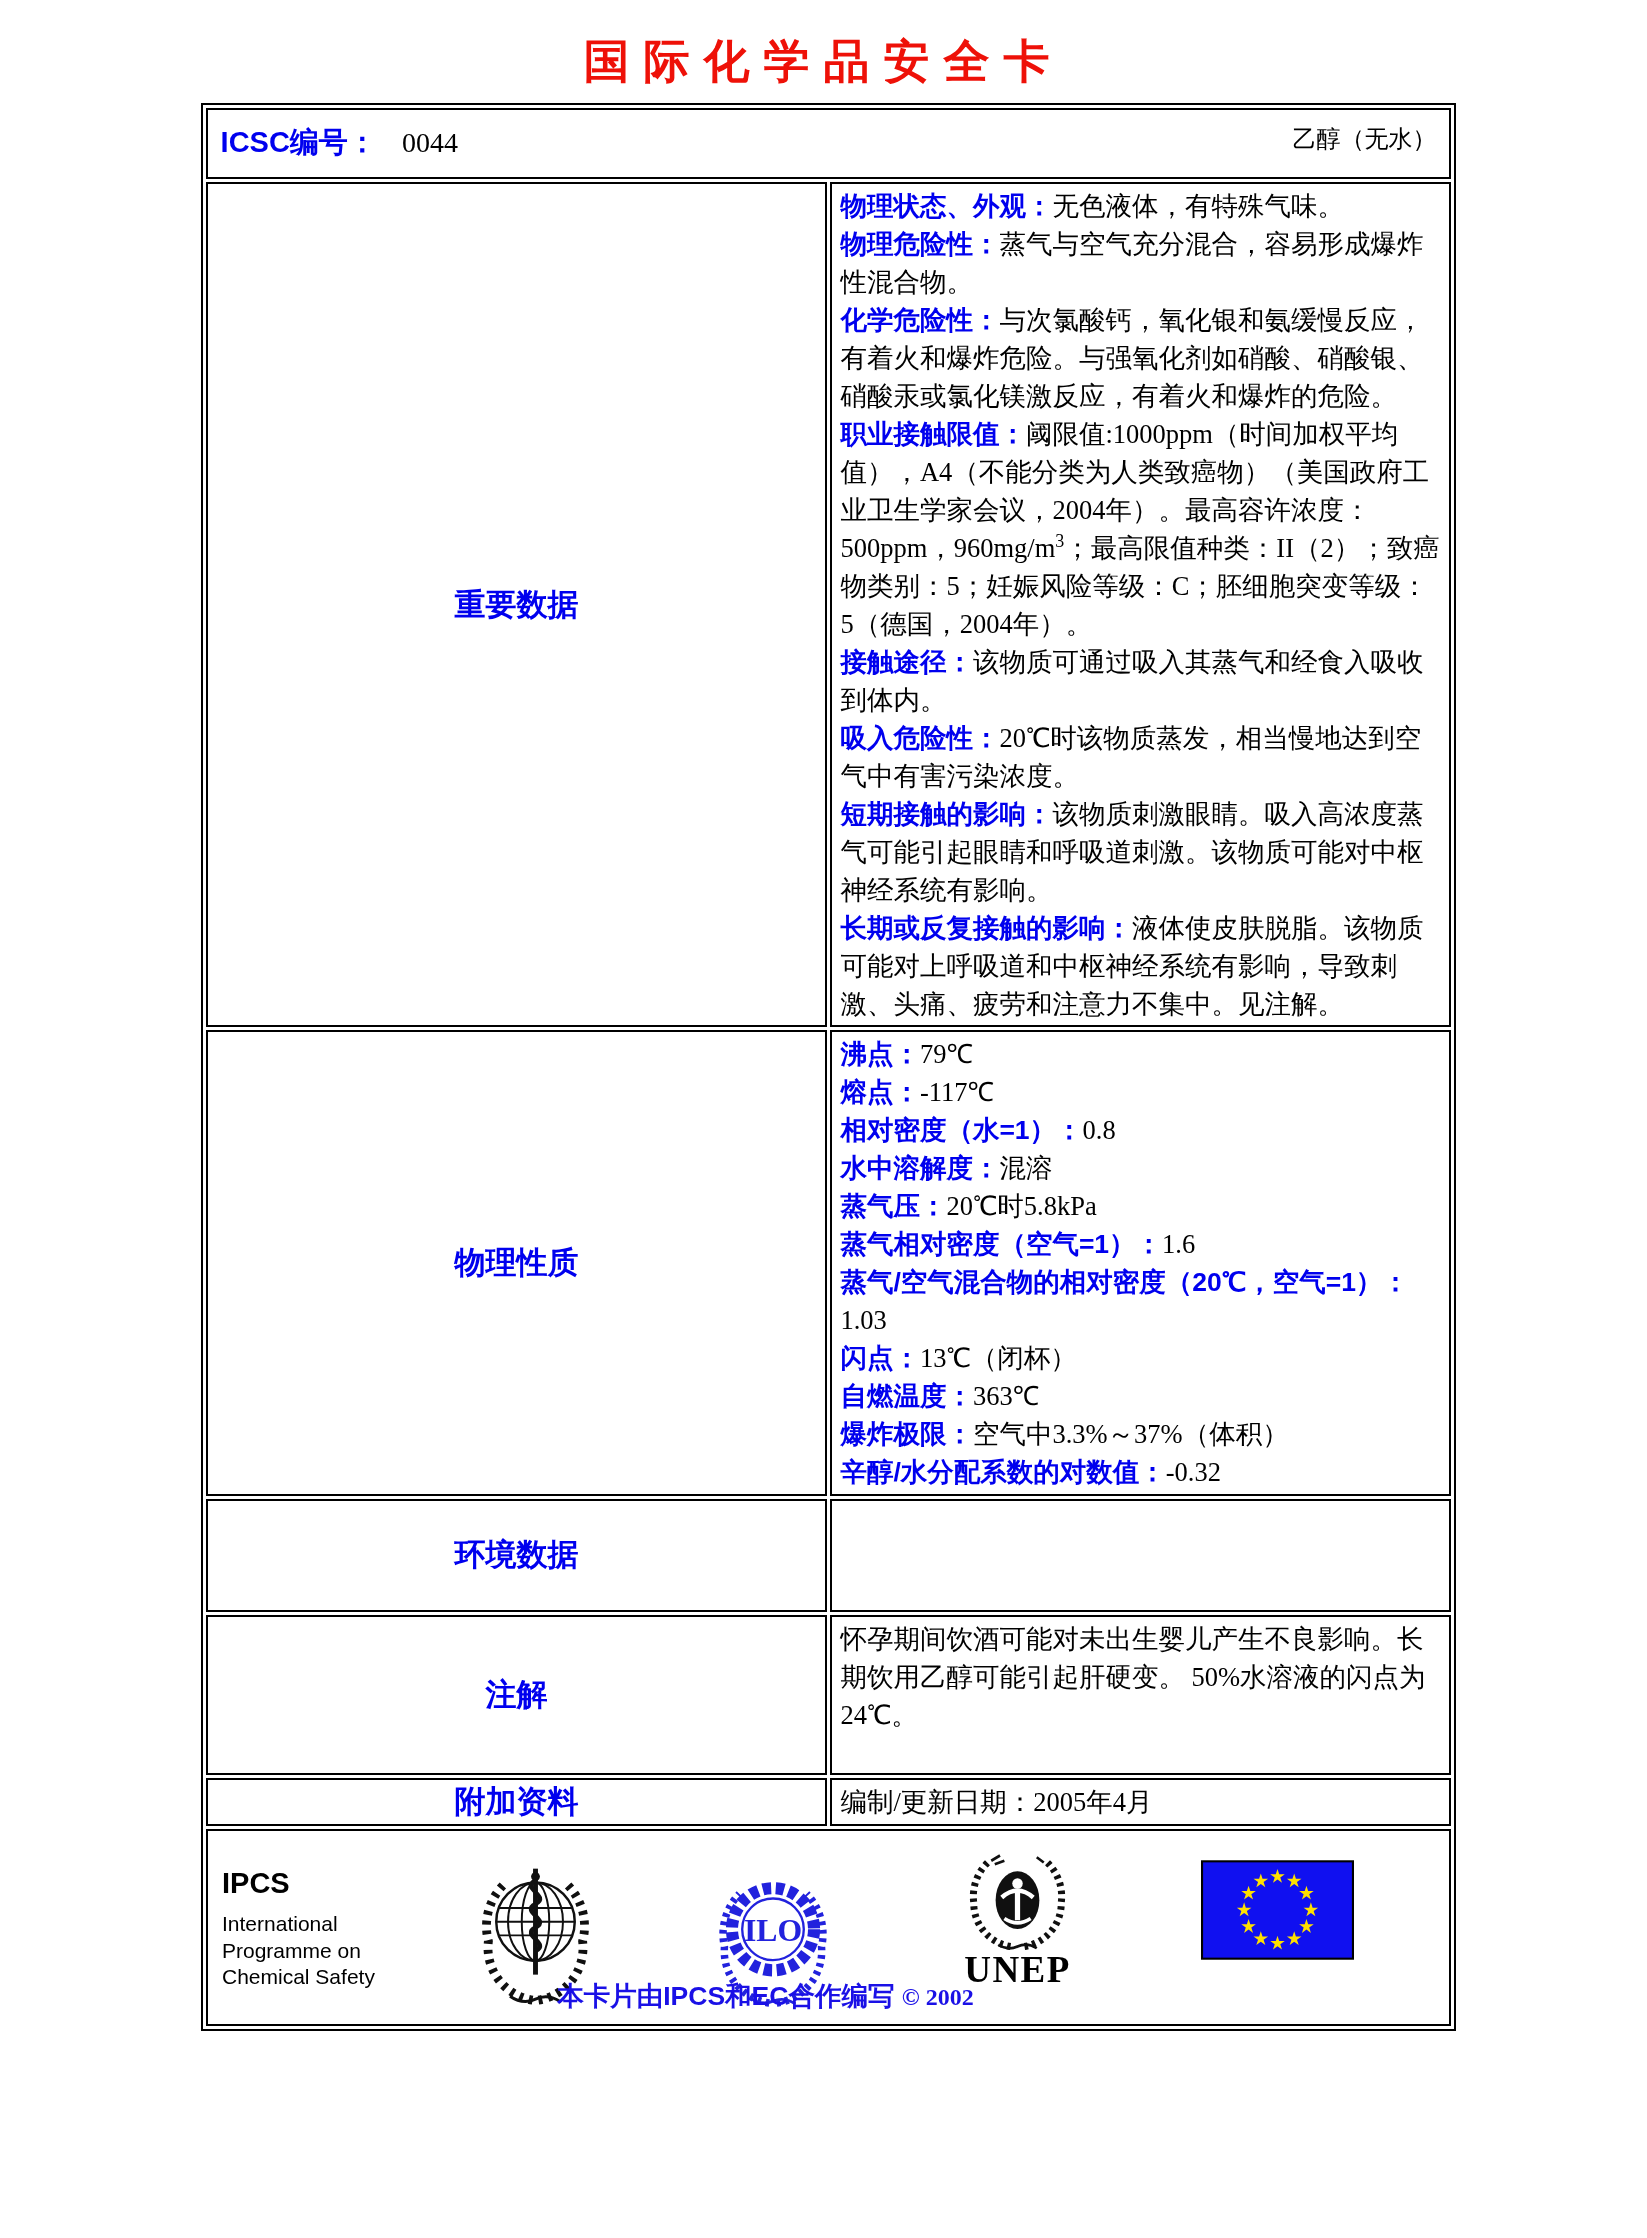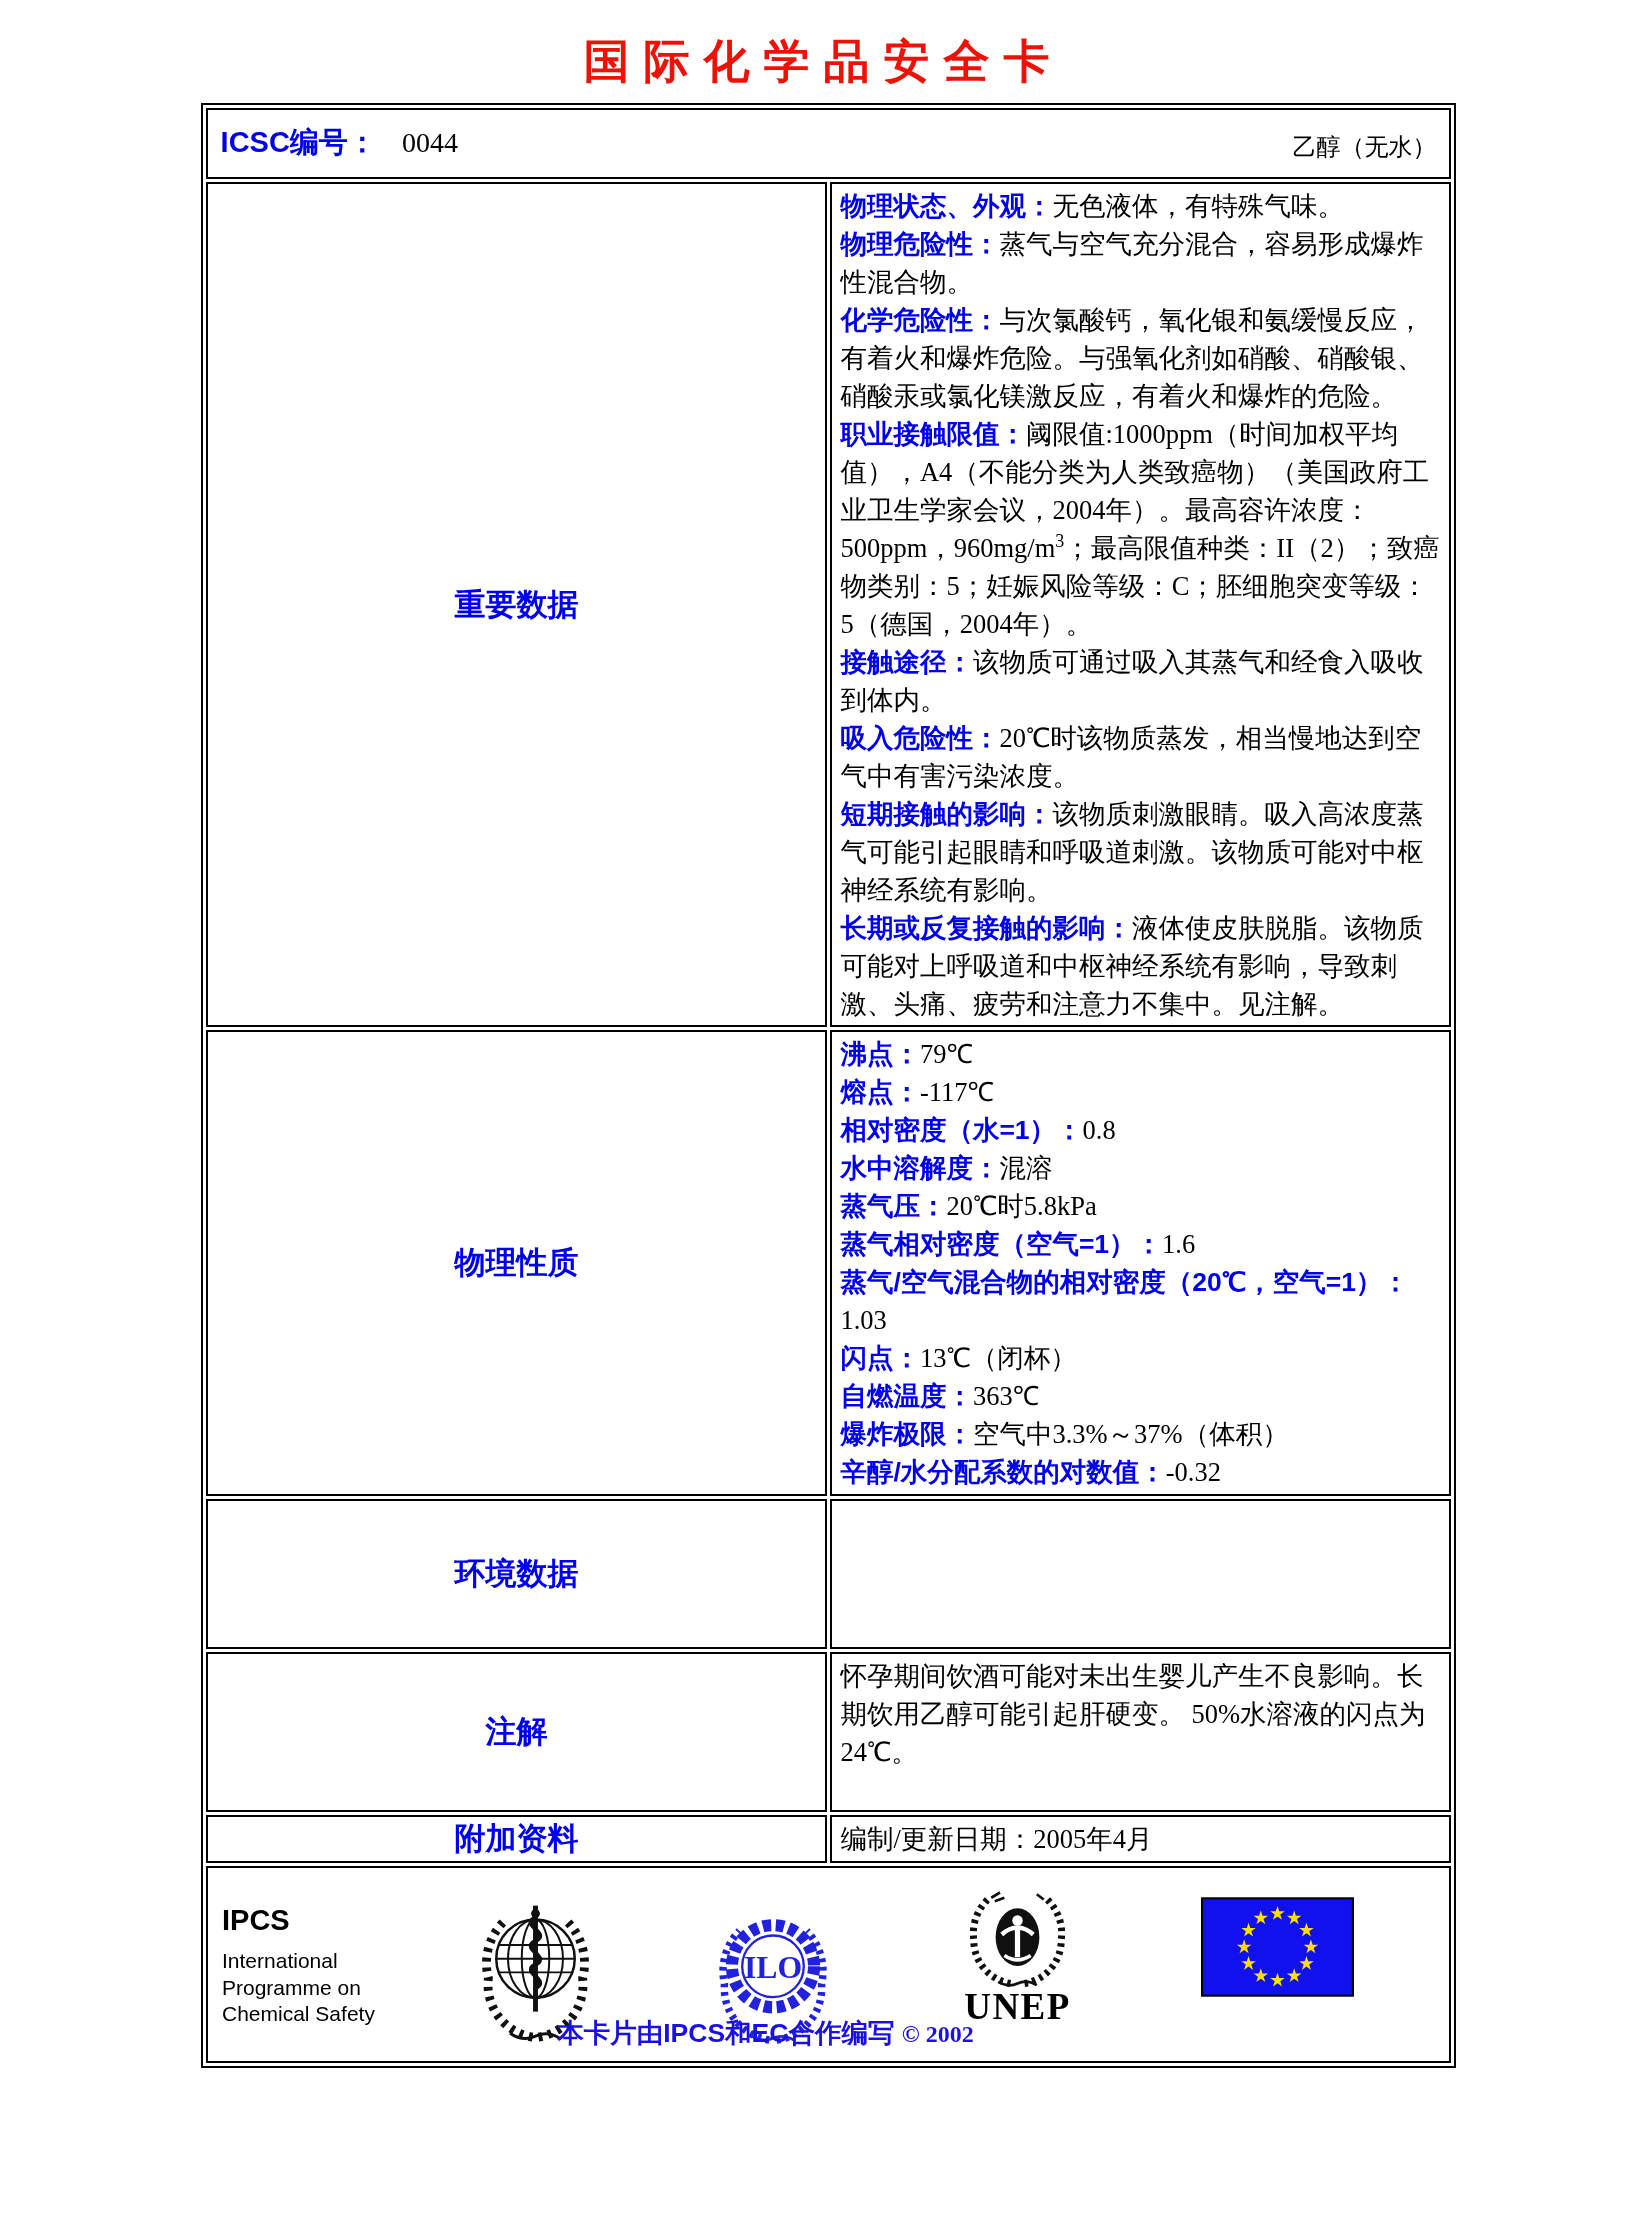--- a/index.html
+++ b/index.html
@@ -10,29 +10,29 @@
          font-family:"Liberation Sans",sans-serif;font-weight:900;
          font-size:46px;letter-spacing:14px;color:var(--title-red,#ee1108);}
   table.card{table-layout:fixed;border-collapse:separate;border-spacing:3.5px;
              border:2.8px solid #000;width:1255px;margin:9.8px 0 0 201px;background:#fff;}
   td{border:2.1px solid #000;box-sizing:border-box;vertical-align:top;background:#fff;
      padding:2.8px 8.4px;overflow:hidden;}
   td.lbl{width:174px;vertical-align:middle;text-align:center;
          color:var(--label-blue,#0000ee);font-family:"Liberation Sans",sans-serif;
          font-weight:bold;font-size:31px;padding:0;}
   td.hdr{height:71px;vertical-align:middle;}
-  .hdr-flex{display:flex;justify-content:space-between;align-items:flex-end;padding:0 4.2px;}
+  .hdr-flex{display:flex;justify-content:space-between;align-items:flex-start;padding:0 4.2px;}
   .icsc-label{color:var(--label-blue,#0000ee);font-family:"Liberation Sans",sans-serif;
               font-weight:bold;font-size:29px;}
   .icsc-num{font-size:28px;margin-left:25px;}
   .chem{font-size:24px;margin-left:8px;}
   td.cnt{font-size:26.5px;line-height:38px;}
   .h-imp{height:697px;}
   .h-phys{height:425px;}
-  .h-env{height:150px;margin-top:20px;}
+  .h-env{height:113px;margin-top:20px;}
   .h-notes{height:160px;}
   .h-add{height:47px;}
   .h-add td{vertical-align:middle;}
   .h-logos td{height:197px;position:relative;padding:0;}
   .h-legal td{height:65px;vertical-align:middle;font-size:25px;}
   .item{margin:0;}
   .item .k{color:var(--label-blue,#0000ee);font-family:"Liberation Sans",sans-serif;font-weight:bold;}
   .sup3{vertical-align:super;font-size:18px;line-height:0;}
   .logos-flex{display:flex;align-items:flex-start;padding:20px 0 0 14px;}
   .ipcs{width:209px;font-family:"Liberation Sans",sans-serif;padding-top:16.7px;}

